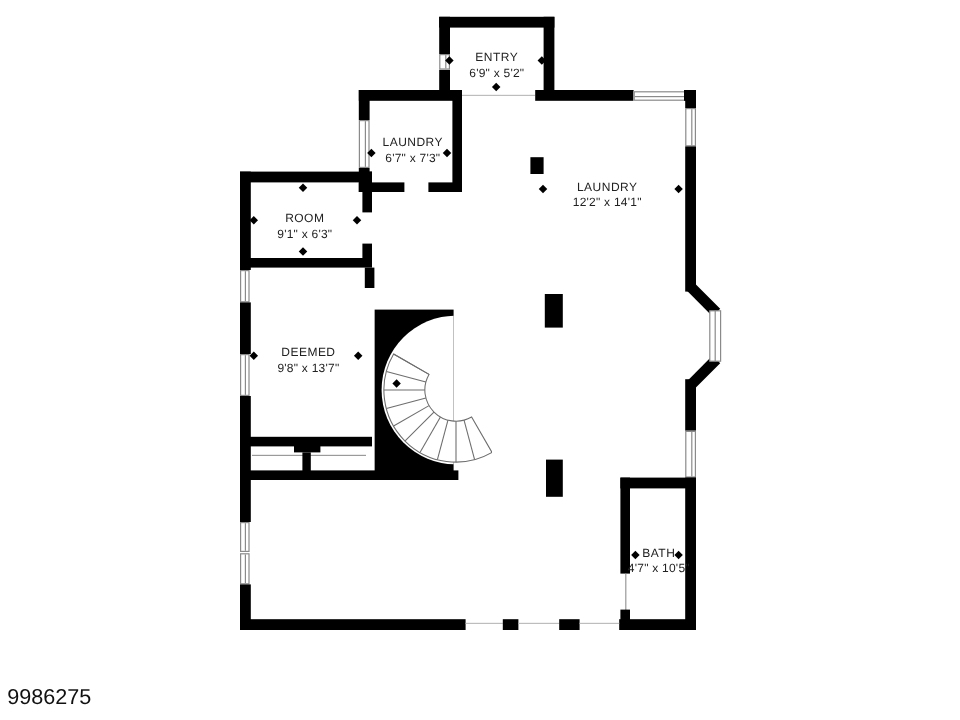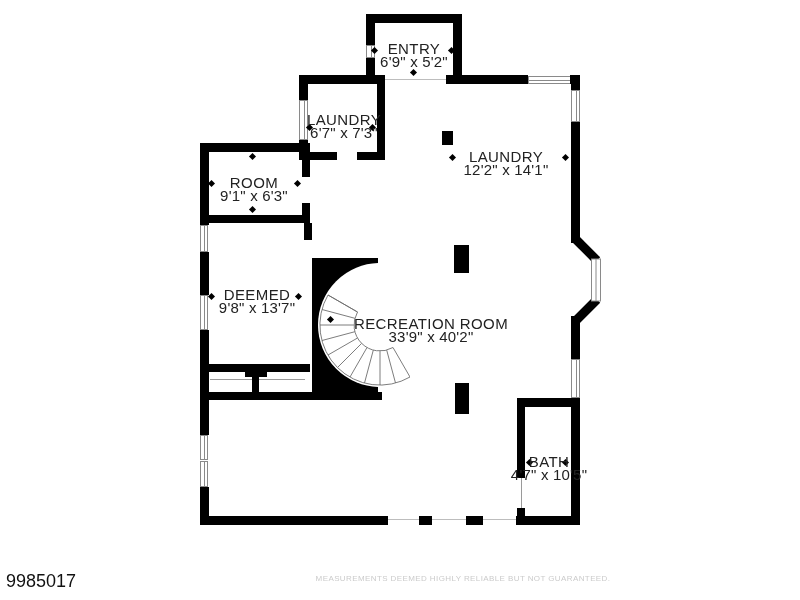--- a/index.html
+++ b/index.html
@@ -7,21 +7,21 @@
          font-family:"Liberation Sans",sans-serif;}
   .w{position:absolute;background:#000;}
   .win{position:absolute;background:#fff;border:1px solid #8a8a8a;box-sizing:border-box;}
   .win-v::after{content:"";position:absolute;top:0;bottom:0;left:50%;width:1px;background:#8a8a8a;}
   .win-h::after{content:"";position:absolute;left:0;right:0;top:50%;height:1px;background:#8a8a8a;}
   .thr{position:absolute;background:#bdbdbd;}
   .thin{position:absolute;background:#9a9a9a;}
   .marker{position:absolute;width:5px;height:5px;background:#000;transform:rotate(45deg);}
   .col{position:absolute;background:#000;}
   .lbl{position:absolute;transform:translateX(-50%);text-align:center;white-space:nowrap;
-       font-size:15px;line-height:13px;color:#222;letter-spacing:.2px;}
+       font-size:10px;line-height:13px;color:#222;letter-spacing:.2px;}
   .lbl .nm{letter-spacing:.4px;}
   .listing-id{position:absolute;left:6px;top:571px;font-size:18px;color:#111;}
   .disclaimer{position:absolute;left:463px;top:574px;transform:translateX(-50%);
               font-size:8px;color:#cbcbcb;letter-spacing:.4px;white-space:nowrap;}
   svg{position:absolute;display:block;}
 </style>
 </head>
 <body>
 
 <div class="stage">
@@ -154,25 +154,20 @@
     <div class="dm">12'2" x 14'1"</div>
   </div>
   <div class="lbl" style="left:254px;top:176px">
     <div class="nm">ROOM</div>
     <div class="dm">9'1" x 6'3"</div>
   </div>
   <div class="lbl" style="left:257px;top:288px">
     <div class="nm">DEEMED</div>
     <div class="dm">9'8" x 13'7"</div>
   </div>
-  <div class="lbl" style="left:431px;top:317px">
-    <div class="nm">RECREATION ROOM</div>
-    <div class="dm">33'9" x 40'2"</div>
-  </div>
   <div class="lbl" style="left:549px;top:455px">
     <div class="nm">BATH</div>
     <div class="dm">4'7" x 10'5"</div>
   </div>
 
-  <div class="listing-id">9985017</div>
-  <div class="disclaimer">MEASUREMENTS DEEMED HIGHLY RELIABLE BUT NOT GUARANTEED.</div>
+  <div class="listing-id">9986275</div>
 
 </div>
 
 </body></html>

